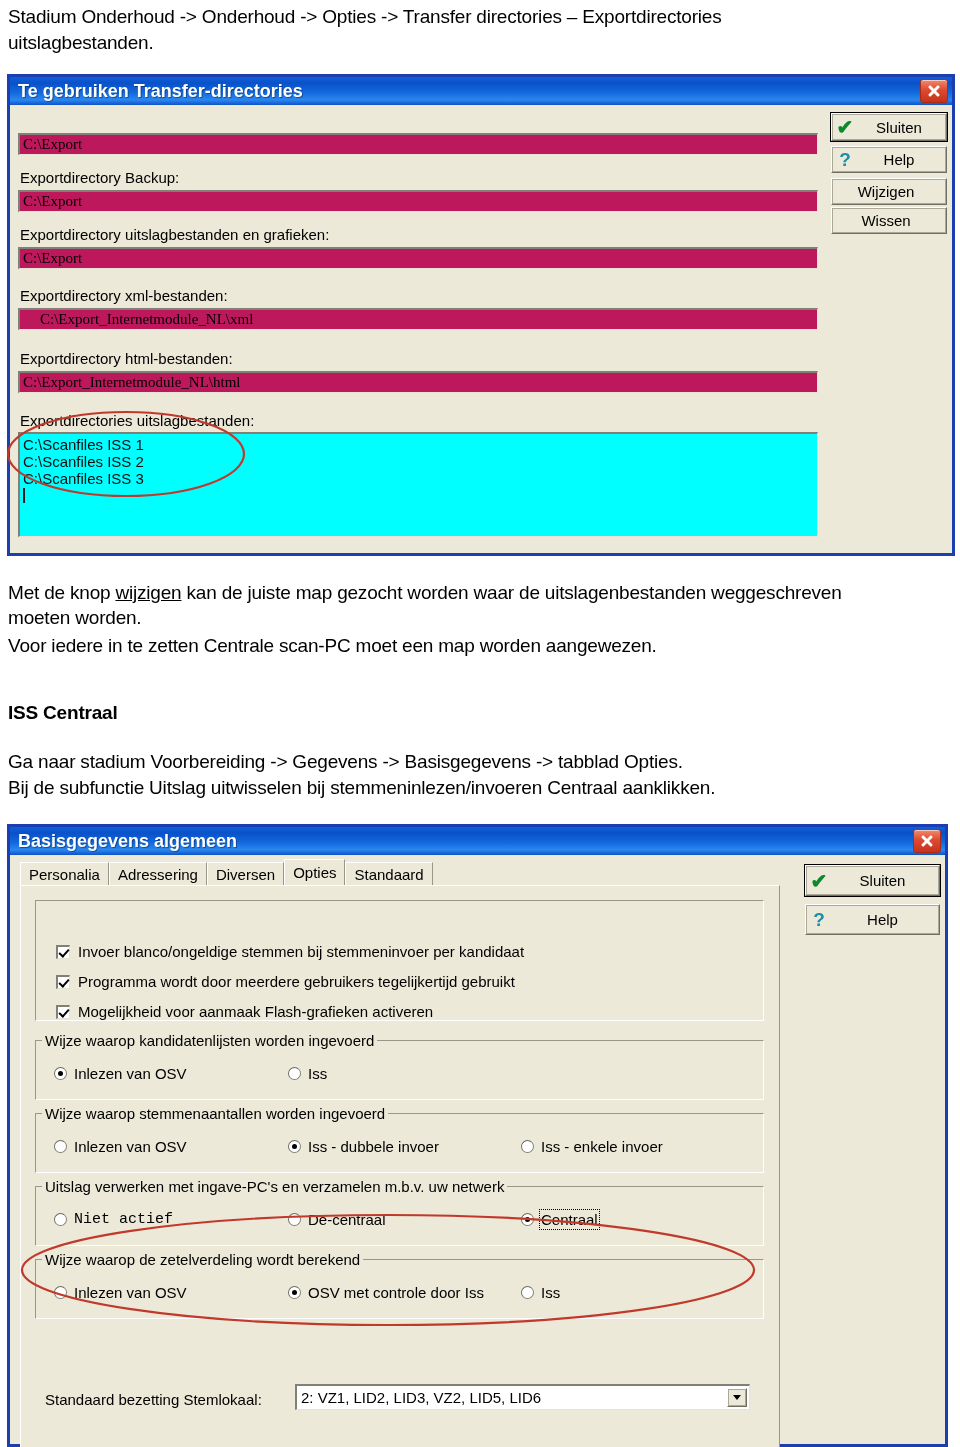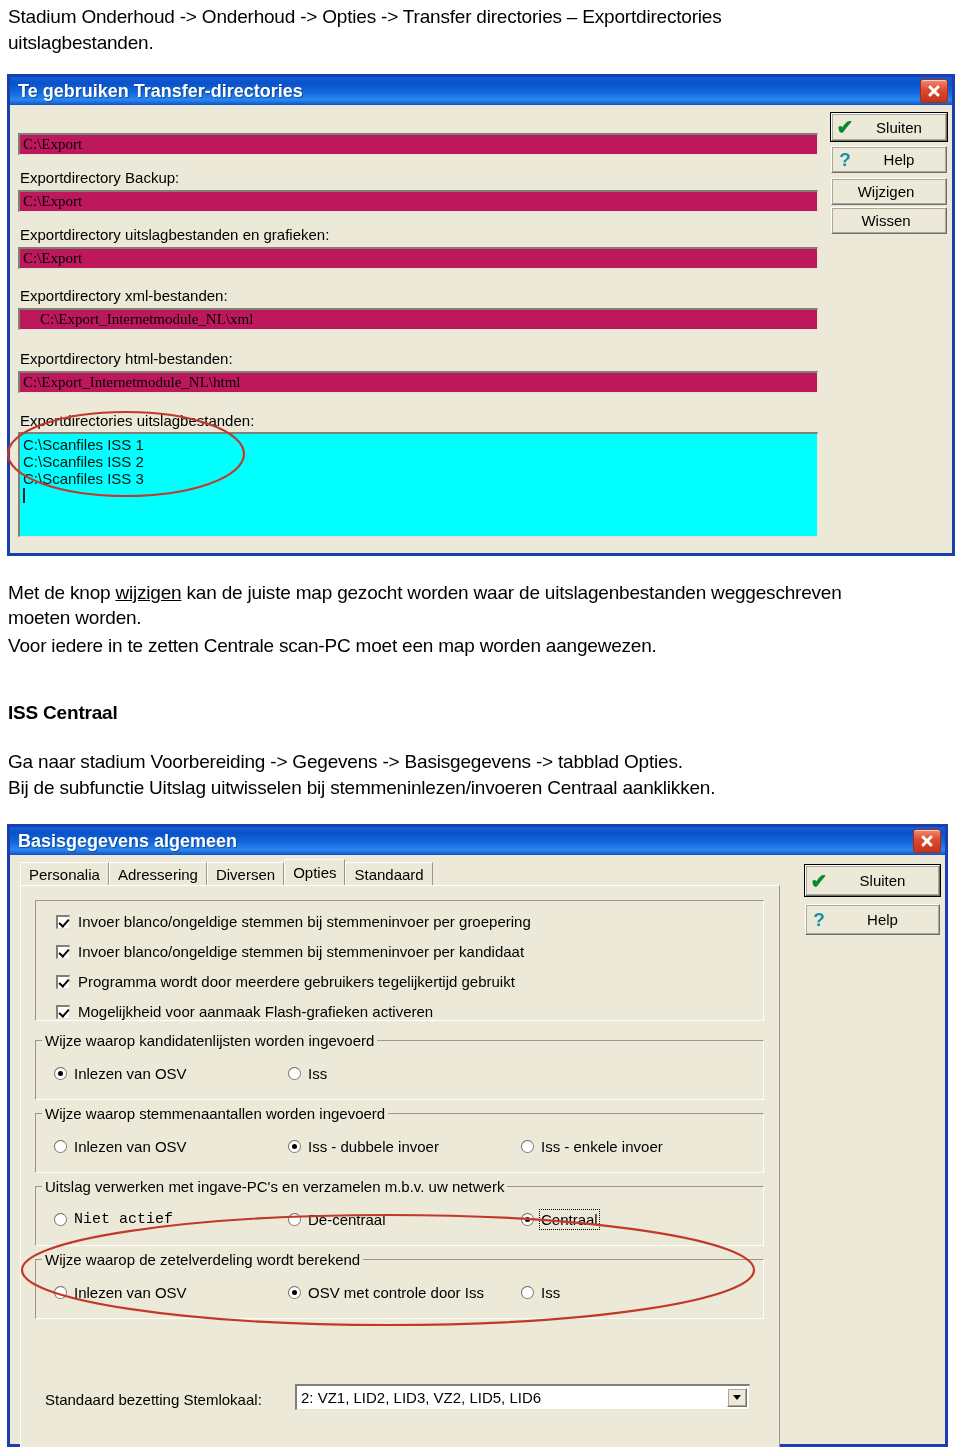--- a/index.html
+++ b/index.html
@@ -235,24 +235,20 @@
           <span>Opties</span>
         </div>
       <div class="tab">
           <span>Standaard</span>
         </div>
     </div>
 
     <div class="tabpanel" style="left:10px;top:30px;width:760px;height:578px;"></div>
 
     <div class="innerpanel" style="left:25px;top:45px;width:729px;height:121px;">
-      <div class="cbrow" style="left:20px;top:12px;">
-        <span class="cbox checked"></span>
-        <span>Invoer blanco/ongeldige stemmen bij stemmeninvoer per groepering</span>
-      </div>
       <div class="cbrow" style="left:20px;top:42px;">
         <span class="cbox checked"></span>
         <span>Invoer blanco/ongeldige stemmen bij stemmeninvoer per kandidaat</span>
       </div>
       <div class="cbrow" style="left:20px;top:72px;">
         <span class="cbox checked"></span>
         <span>Programma wordt door meerdere gebruikers tegelijkertijd gebruikt</span>
       </div>
       <div class="cbrow" style="left:20px;top:102px;">
         <span class="cbox checked"></span>

